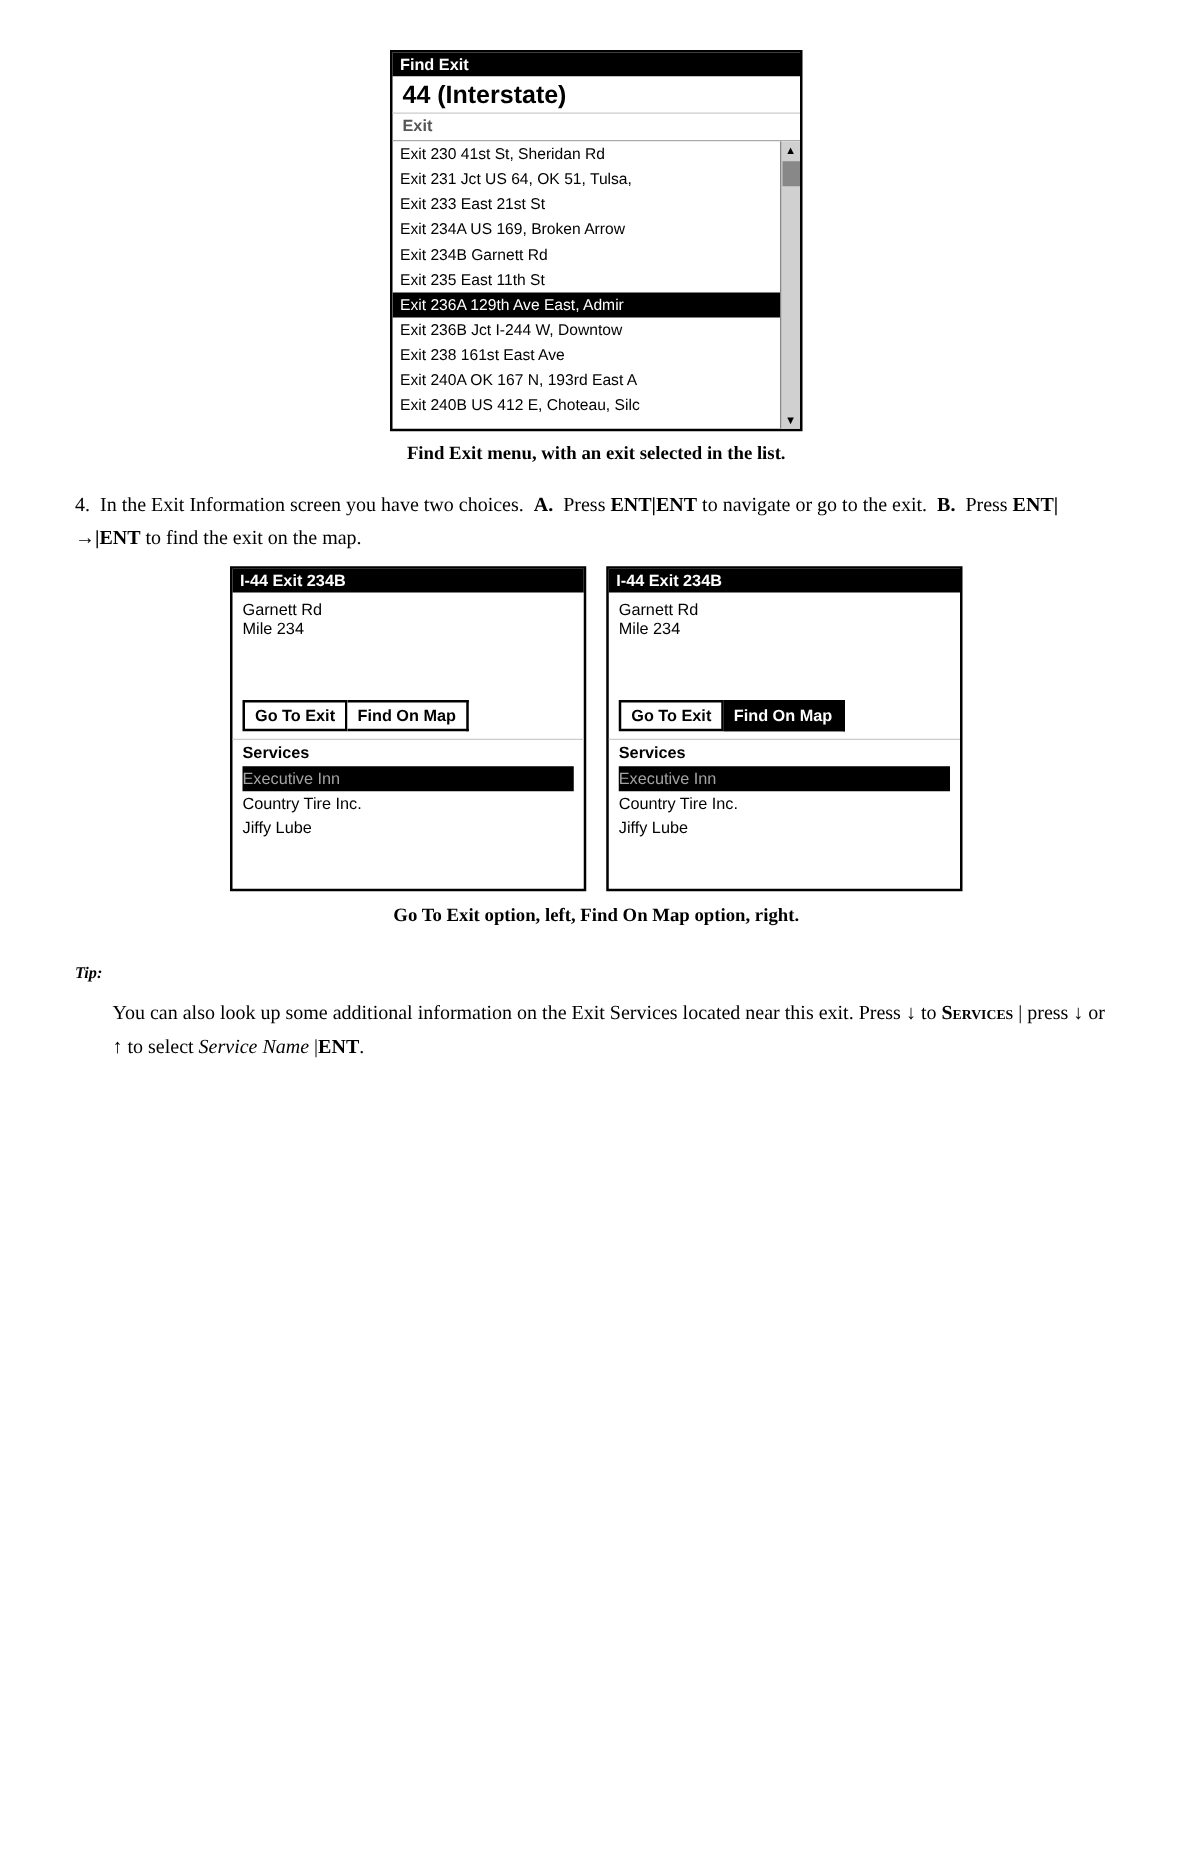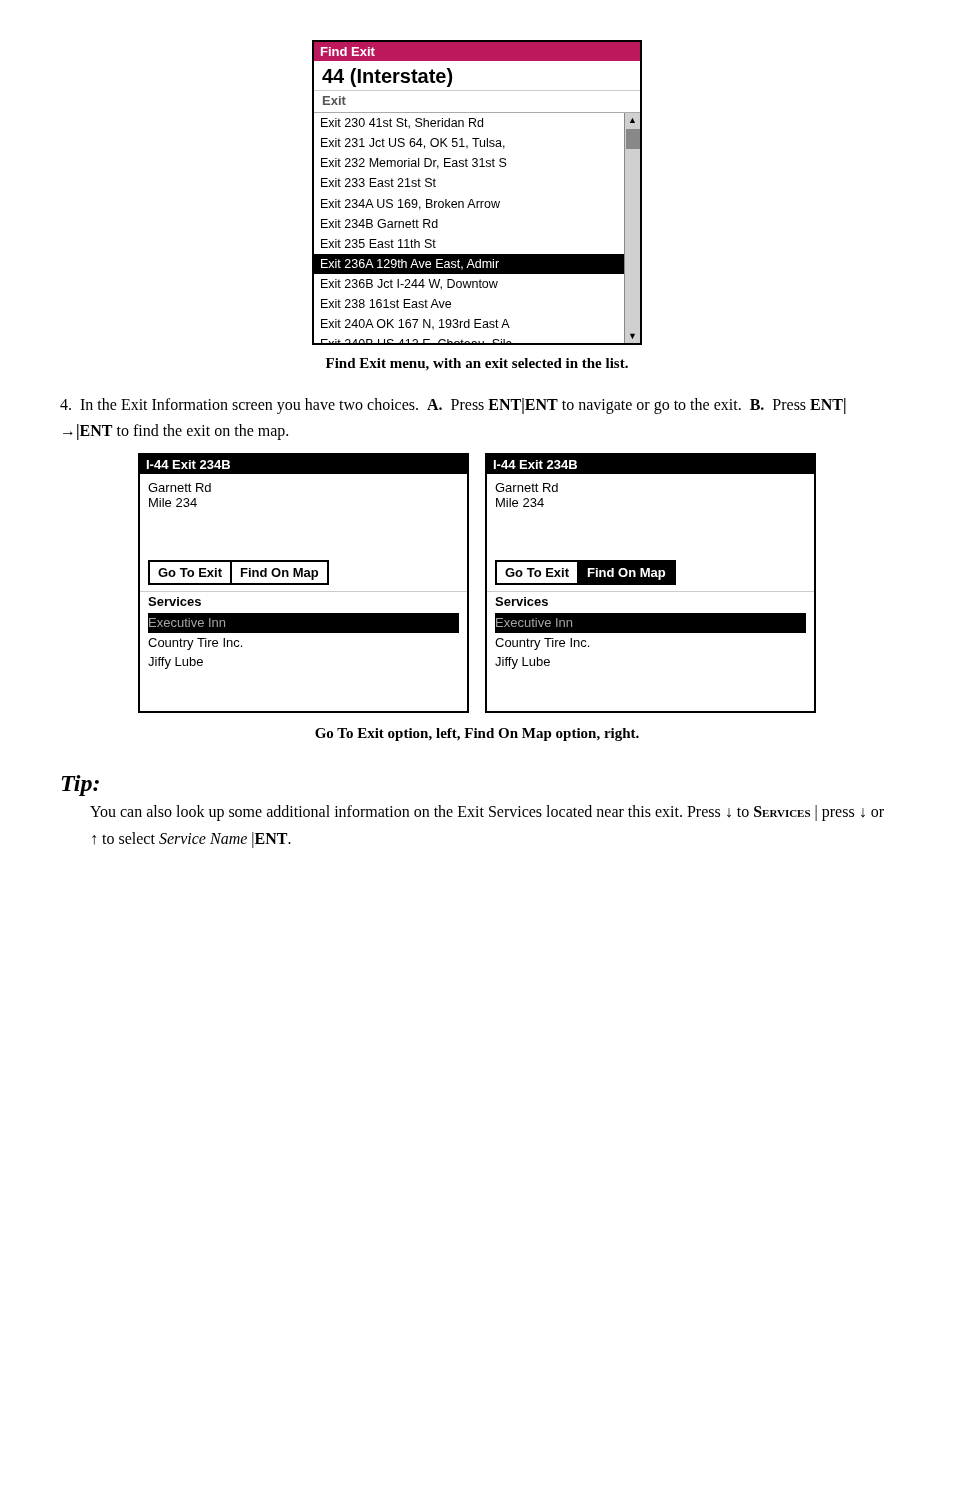--- a/index.html
+++ b/index.html
@@ -23,21 +23,21 @@
 
     .find-exit-widget {
       border: 2px solid #000;
       width: 330px;
       background: #fff;
       font-family: Arial, sans-serif;
       font-size: 13px;
     }
 
     .find-exit-title {
-      background: #be185d;
+      background: #000000;
       color: #fff;
       padding: 2px 6px;
       font-size: 13px;
       font-weight: bold;
     }
 
     .find-exit-highway {
       font-size: 20px;
       font-weight: bold;
       padding: 4px 8px 2px 8px;
@@ -80,21 +80,21 @@
     .panel-row {
       display: flex;
       flex-direction: row;
       justify-content: center;
       gap: 16px;
       margin: 10px 0 12px 0;
     }
 
     .exit-panel {
       border: 2px solid #000;
-      width: 331px;
+      width: 285px;
       background: #fff;
       font-family: Arial, sans-serif;
       font-size: 13px;
     }
 
     .exit-panel-title {
       background: #000;
       color: #fff;
       padding: 2px 6px;
       font-size: 13px;
@@ -178,25 +178,25 @@
       margin-top: 8px;
       font-family: serif;
     }
 
     
     .tip-section {
       margin-top: 28px;
     }
 
     .tip-heading {
-      font-size: 24px;
+      font-size: 13px;
       font-style: italic;
       font-weight: bold;
       font-family: serif;
-      margin-bottom: 2px;
+      margin-bottom: 12px;
     }
 
     .tip-text {
       font-family: serif;
       font-size: 16px;
       line-height: 1.65;
       margin-left: 30px;
     }
 
     .tip-text .bold { font-weight: bold; }
@@ -260,21 +260,20 @@
 
 <div class="find-exit-container">
   <div class="find-exit-widget">
     <div class="find-exit-title">Find Exit</div>
     <div class="find-exit-highway">44 (Interstate)</div>
     <div style="padding: 2px 8px 4px 8px; font-size:13px; font-weight:bold; color:#555; border-bottom:1px solid #aaa;">Exit</div>
     <div class="list-wrapper">
       <div class="list-inner">
         <div class="find-exit-list-item">Exit 230 41st St, Sheridan Rd</div>
         <div class="find-exit-list-item">Exit 231 Jct US 64, OK 51, Tulsa,</div>
-        <div class="find-exit-list-item">Exit 232 Memorial Dr, East 31st S</div>
         <div class="find-exit-list-item">Exit 233 East 21st St</div>
         <div class="find-exit-list-item">Exit 234A US 169, Broken Arrow</div>
         <div class="find-exit-list-item">Exit 234B Garnett Rd</div>
         <div class="find-exit-list-item">Exit 235 East 11th St</div>
         <div class="find-exit-list-item selected">Exit 236A 129th Ave East, Admir</div>
         <div class="find-exit-list-item">Exit 236B Jct I-244 W, Downtow</div>
         <div class="find-exit-list-item">Exit 238 161st East Ave</div>
         <div class="find-exit-list-item">Exit 240A OK 167 N, 193rd East A</div>
         <div class="find-exit-list-item">Exit 240B US 412 E, Choteau, Silc</div>
 

